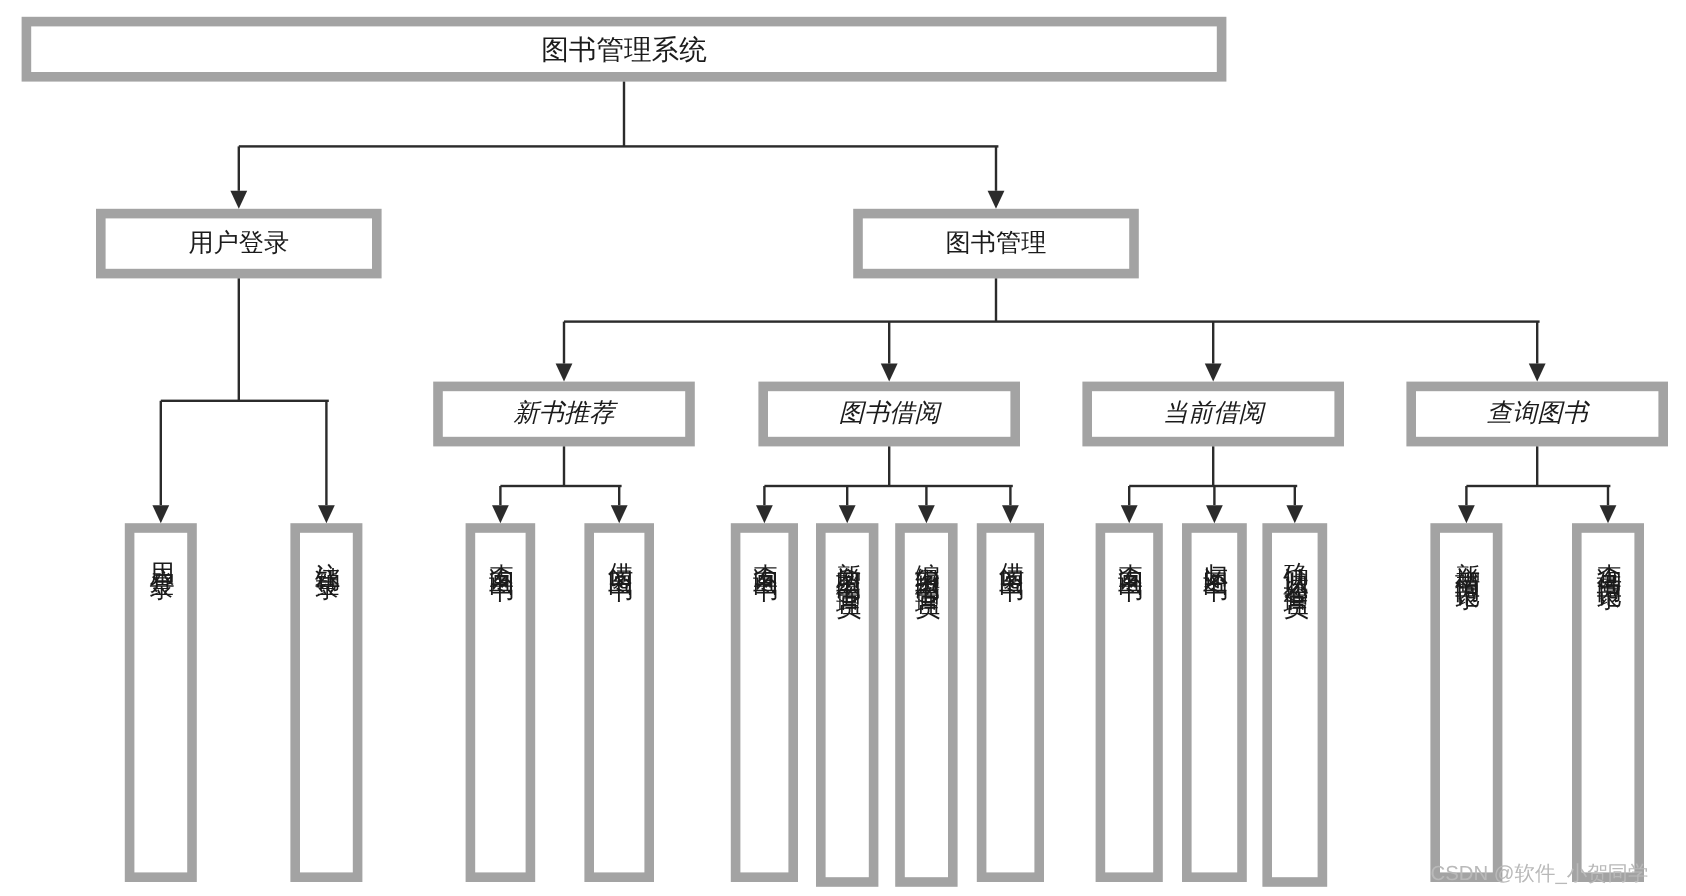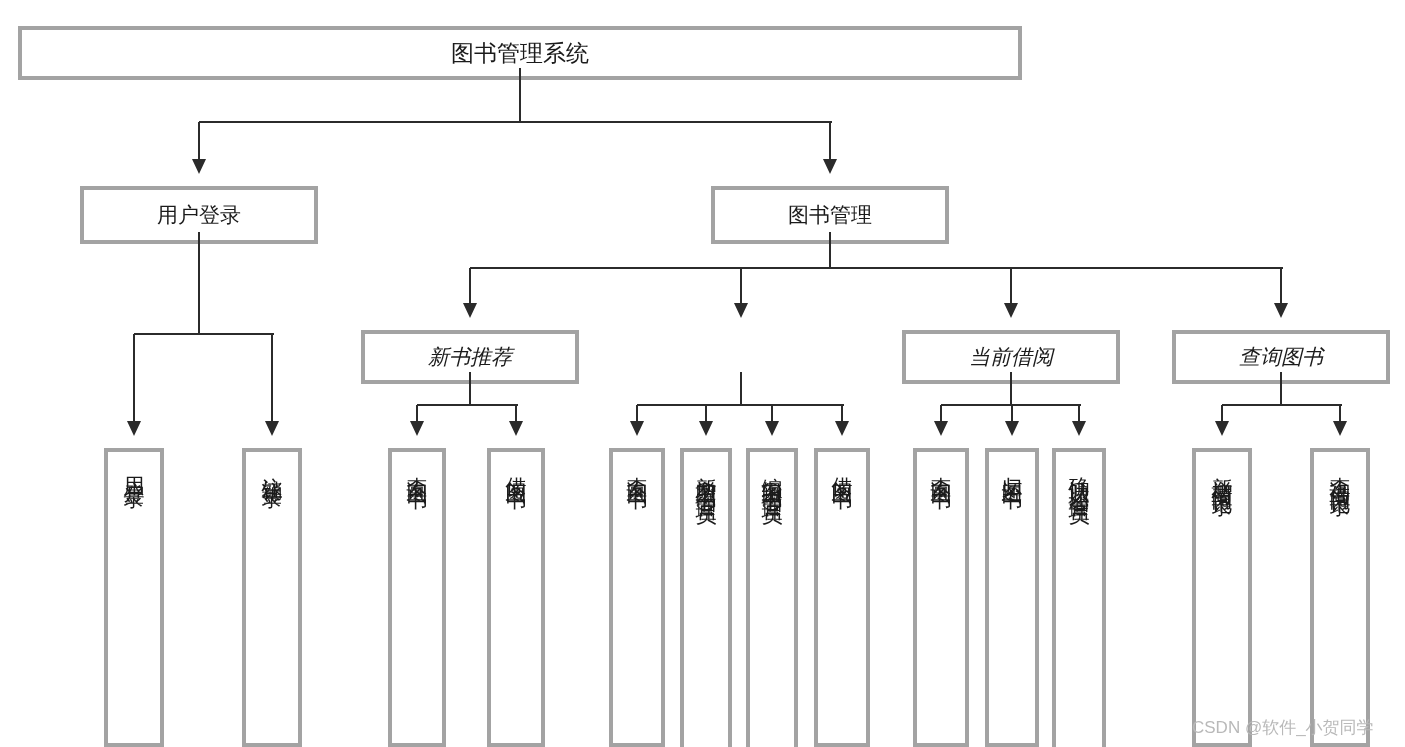--- a/index.html
+++ b/index.html
@@ -15,27 +15,26 @@
     width: 1405px;
     height: 747px;
     background: #ffffff;
     overflow: hidden;
   }
   
   .node {
     position: absolute;
     box-sizing: border-box;
     background: #ffffff;
-    border: 4px solid #a3a3a3;
+    border: 8px solid #a3a3a3;
     display: flex;
     align-items: center;
     justify-content: center;
     color: #1b1b1b;
     line-height: 1.15;
-    margin-top: 12px;
   }
   .node.root {
     font-size: 23px;
   }
   .node.lvl2 {
     font-size: 21px;
   }
   .node.lvl3 {
     font-size: 21px;
     font-style: italic;
@@ -89,20 +88,23 @@
 
   <div class="node lvl2" style="left: 80px; top: 174px; width: 238px; height: 58px;">
     <span>用户登录</span>
   </div>
   <div class="node lvl2" style="left: 711px; top: 174px; width: 238px; height: 58px;">
     <span>图书管理</span>
   </div>
 
   <div class="node lvl3" style="left: 361px; top: 318px; width: 218px; height: 54px;">
     <span>新书推荐</span>
+  </div>
+  <div class="node lvl3" style="left: 632px; top: 318px; width: 218px; height: 54px;">
+    <span>图书借阅</span>
   </div>
   <div class="node lvl3" style="left: 902px; top: 318px; width: 218px; height: 54px; text-align: center;">
     <span>当前借阅</span>
   </div>
   <div class="node lvl3" style="left: 1172px; top: 318px; width: 218px; height: 54px;">
     <span>查询图书</span>
   </div>
 
   <div class="node leaf" style="left: 104px; top: 436px; width: 60px; height: 299px;">
     <span class="vtext">用户登录</span>

